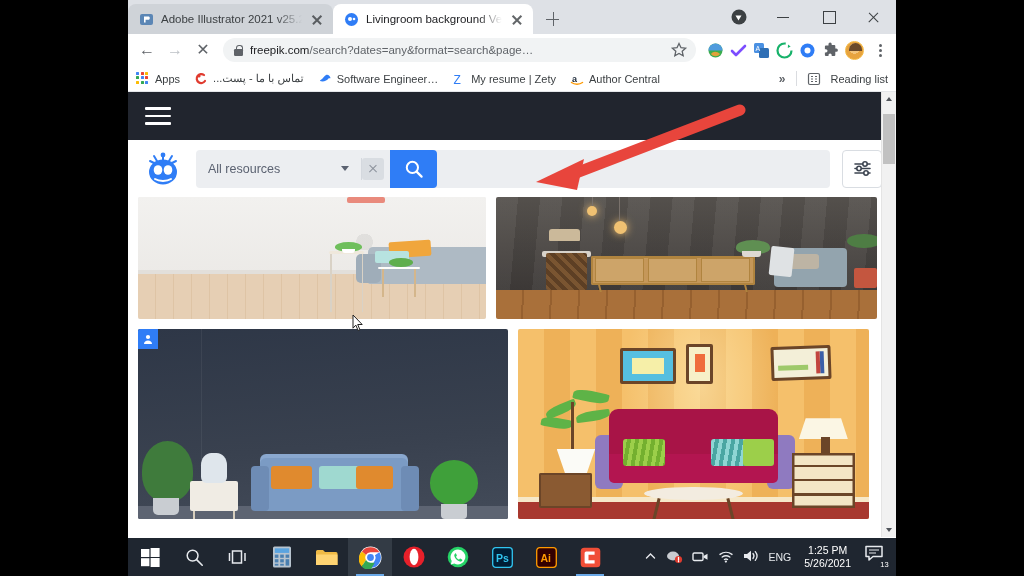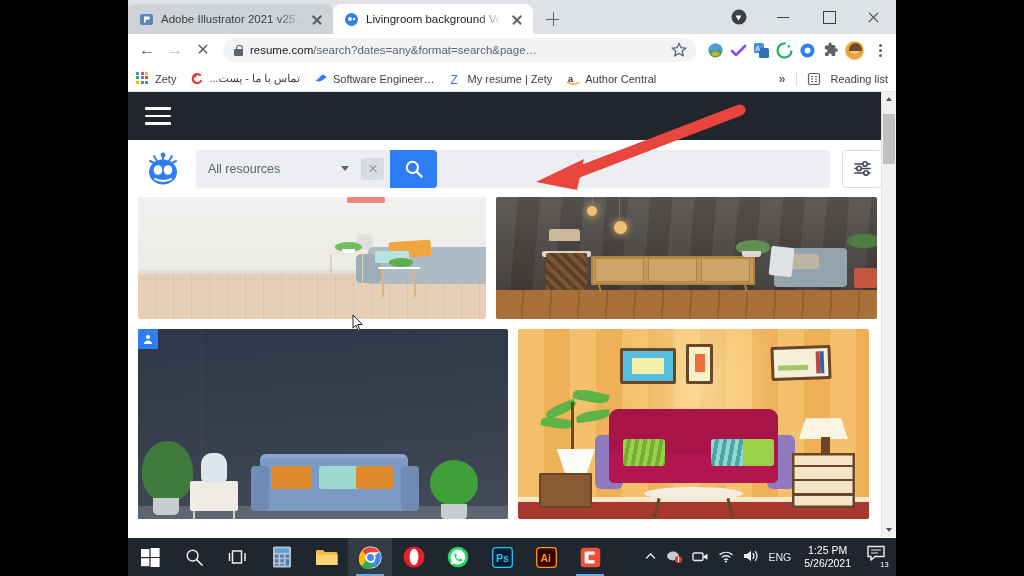--- a/index.html
+++ b/index.html
@@ -271,21 +271,21 @@
   #taskbar { position:absolute; left:128px; bottom:0; width:768px; height:38px;
     background:#1f2630; display:flex; align-items:center; }
   .tb-item { width:44px; height:38px; display:flex; align-items:center; justify-content:center;
     position:relative; }
   .tb-item.running::after { content:""; position:absolute; left:8px; right:8px; bottom:0;
     height:2.5px; background:#6aa9e8; }
   .tb-item.active { background:#333b45; }
   .tray { margin-left:auto; display:flex; align-items:center; gap:9px; padding-right:6px;
     color:#e6e9ec; font-size:10.5px;}
   .clock { text-align:center; line-height:1.25; font-size:10.5px; color:#fff; padding:0 4px;}
-  .notif { width:26px; height:26px; position:relative;text-align:center; }
+  .notif { width:26px; height:26px; position:relative; }
   .notif-badge { position:absolute; right:-1px; bottom:-1px; width:13px; height:13px;
     border-radius:50%; background:#1f2630; border:1px solid #1f2630; color:#fff;
     font-size:7.5px; display:flex; align-items:center; justify-content:center; }
 </style>
 </head>
 <body>
 
 <div id="screen">
 
   <div id="chrome-window">
@@ -328,21 +328,21 @@
           <span class="arrowglyph">←</span>
         </div>
       <div class="navbtn">
           <span class="arrowglyph dim">→</span>
         </div>
       <div class="navbtn">
           <span class="arrowglyph">✕</span>
         </div>
       <div class="omnibox">
         <span class="lock"></span>
-        <span class="url"><span class="host">resume.com</span><span class="rest">/search?dates=any&amp;format=search&amp;page…</span></span>
+        <span class="url"><span class="host">freepik.com</span><span class="rest">/search?dates=any&amp;format=search&amp;page…</span></span>
         <span class="star">
           <svg width="22" height="22" viewBox="0 0 22 22">
               <path d="M11 4.5l2 4.2 4.6.5-3.4 3.1 1 4.5L11 14.5 6.8 16.8l1-4.5L4.4 9.2l4.6-.5z" fill="none" stroke="#5f6368" stroke-width="1.3"></path>
             </svg>
         </span>
       </div>
       <div class="ext-icons">
         <span class="ext">
           <svg width="17" height="17" viewBox="0 0 17 17">
               <circle cx="8.5" cy="8.5" r="7" fill="#3bad4e"></circle>
@@ -396,21 +396,21 @@
               <i style="background:#ea4335"></i>
               <i style="background:#fbbc05"></i>
             <i style="background:#34a853"></i>
               <i style="background:#4285f4"></i>
               <i style="background:#ea4335"></i>
             <i style="background:#fbbc05"></i>
               <i style="background:#34a853"></i>
               <i style="background:#4285f4"></i>
           </span>
         </span>
-        <span>Zety</span>
+        <span>Apps</span>
       </div>
       <div class="bm">
         <span class="bm-ico">
           <svg width="14" height="14" viewBox="0 0 14 14">
               <path d="M10 3a4.5 4.5 0 1 0 1 6" fill="none" stroke="#e03b2f" stroke-width="2.2" stroke-linecap="round"></path>
               <circle cx="5" cy="4" r="1.6" fill="#e03b2f"></circle>
             </svg>
         </span>
         <span dir="rtl">تماس با ما - پست...</span>
       </div>

